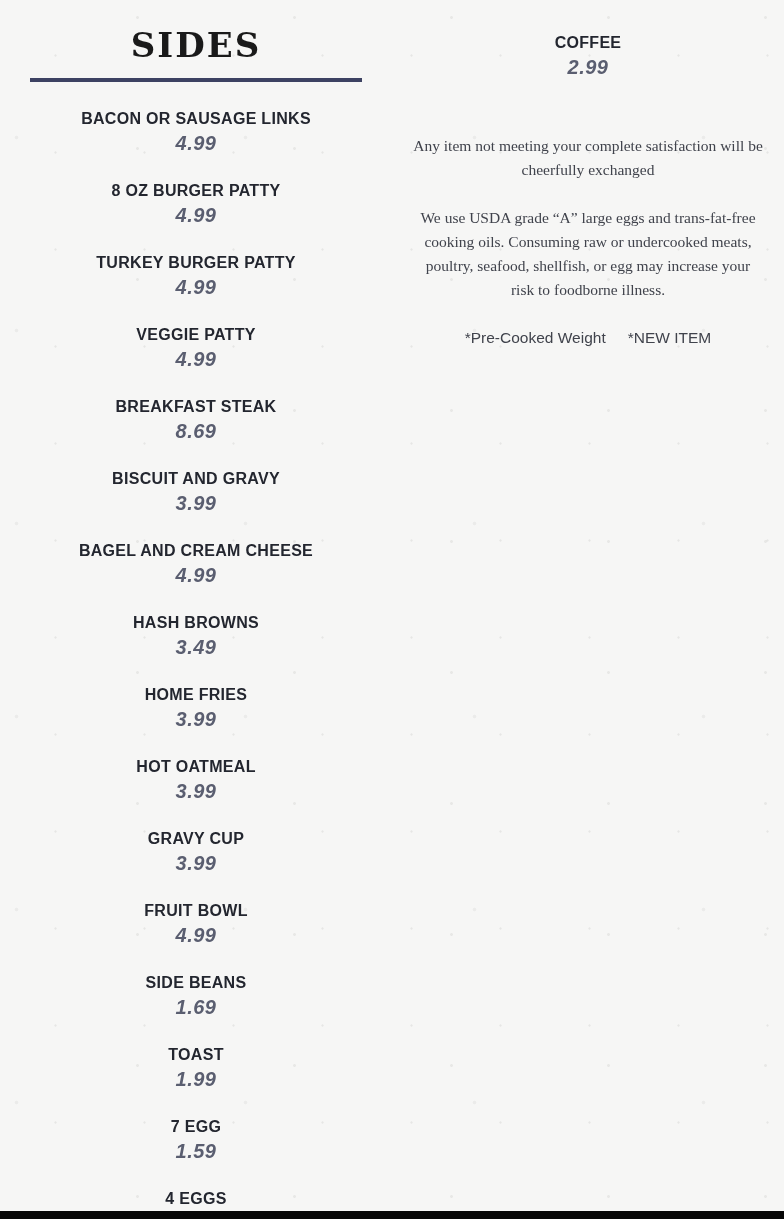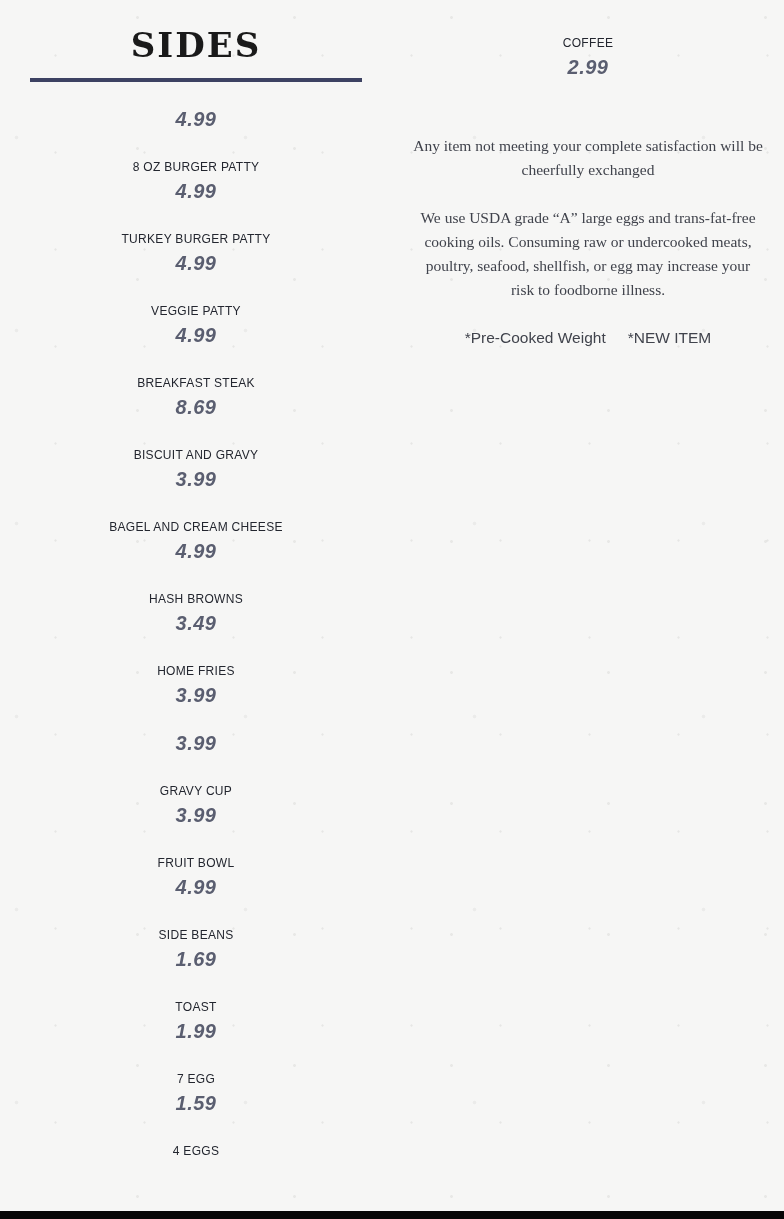--- a/index.html
+++ b/index.html
@@ -43,22 +43,22 @@
     color:var(--title,#1a1a1a);
   }
   .title-rule{
     width:332px;height:4px;
     margin:14px auto 0;
     background:var(--divider,#3d4262);
   }
   .items{margin-top:26px;}
   .menu-item{margin-bottom:26px;}
   .item-name{
-    font-size:12px;
-    font-weight:400;
+    font-size:16px;
+    font-weight:700;
     line-height:22px;
     letter-spacing:.3px;
     color:var(--item-name,#23262f);
   }
   .item-price{
     font-size:20px;
     font-weight:700;
     line-height:22px;
     letter-spacing:.5px;
     margin-top:2px;
@@ -92,20 +92,21 @@
 </head>
 <body>
 
 <div class="page">
 
   <div class="col col-left">
     <h1 class="stamp-title">SIDES</h1>
     <div class="title-rule"></div>
     <div class="items">
         <div class="menu-item">
+        <div class="item-name">BACON OR SAUSAGE LINKS</div>
         <div class="item-price">4.99</div>
       </div>
         <div class="menu-item">
         <div class="item-name">8 OZ BURGER PATTY</div>
         <div class="item-price">4.99</div>
       </div>
         <div class="menu-item">
         <div class="item-name">TURKEY BURGER PATTY</div>
         <div class="item-price">4.99</div>
       </div>
@@ -127,20 +128,21 @@
       </div>
         <div class="menu-item">
         <div class="item-name">HASH BROWNS</div>
         <div class="item-price">3.49</div>
       </div>
         <div class="menu-item">
         <div class="item-name">HOME FRIES</div>
         <div class="item-price">3.99</div>
       </div>
         <div class="menu-item">
+        <div class="item-name">HOT OATMEAL</div>
         <div class="item-price">3.99</div>
       </div>
         <div class="menu-item">
         <div class="item-name">GRAVY CUP</div>
         <div class="item-price">3.99</div>
       </div>
         <div class="menu-item">
         <div class="item-name">FRUIT BOWL</div>
         <div class="item-price">4.99</div>
       </div>

